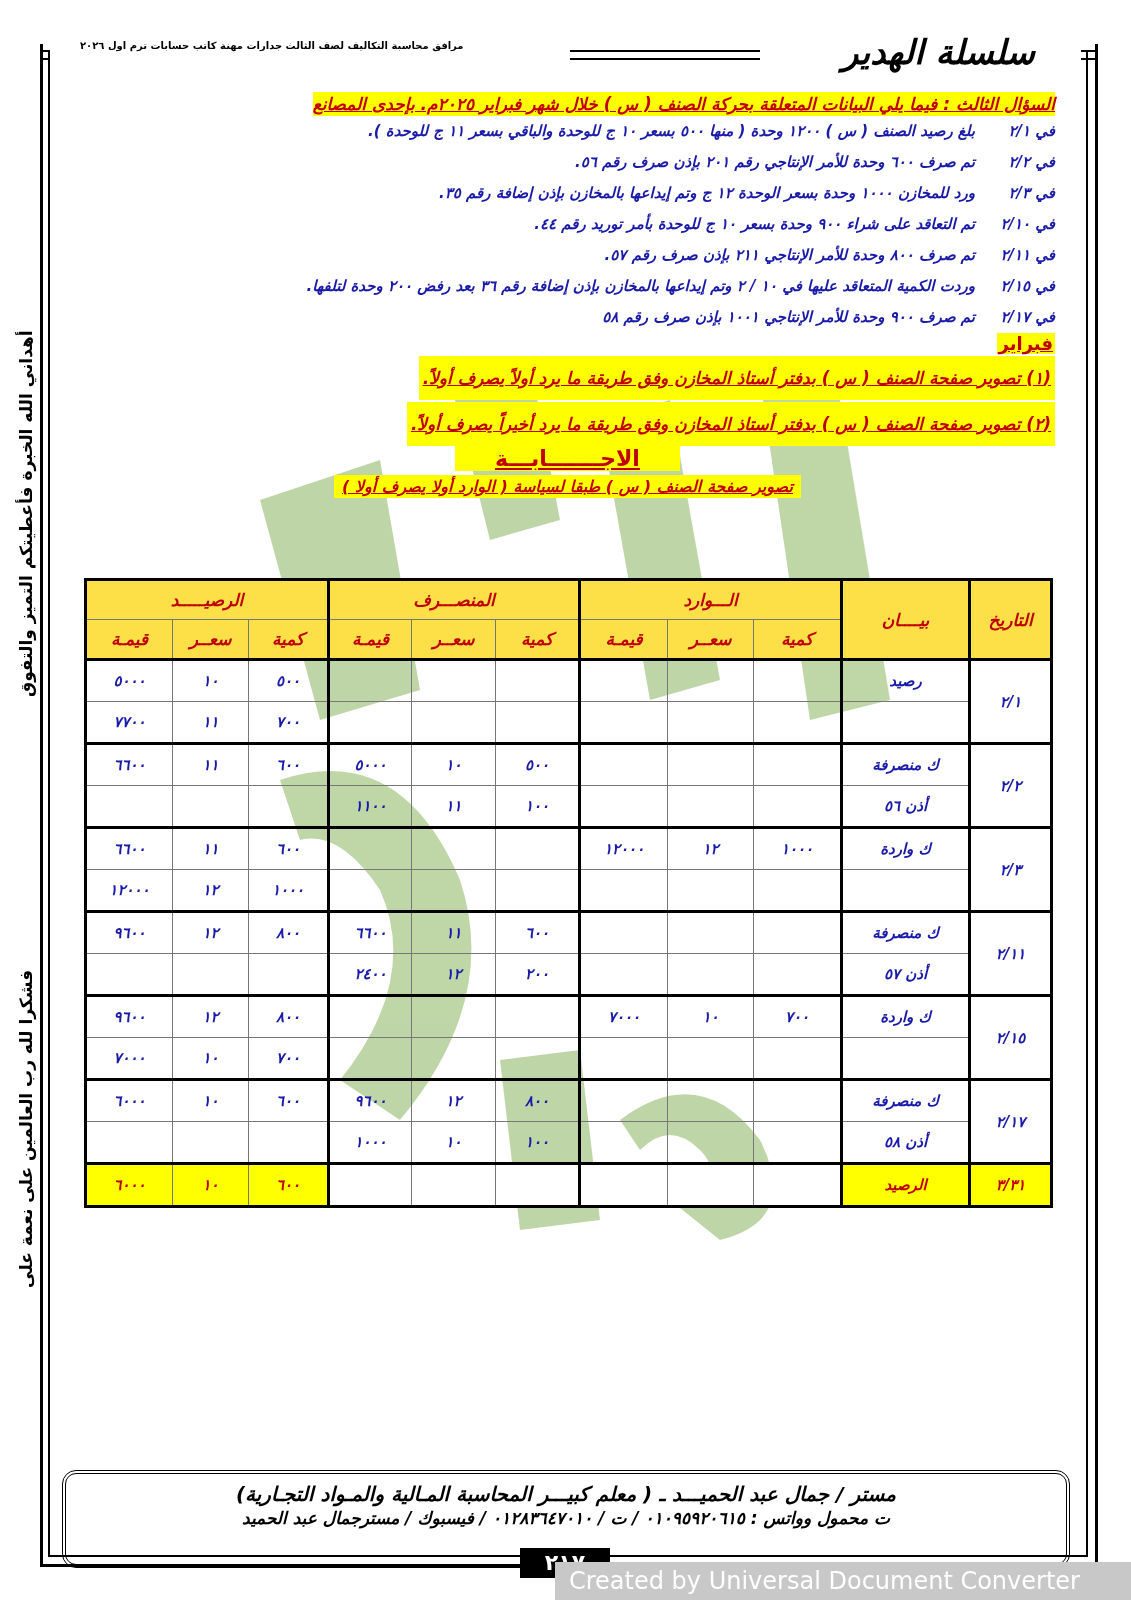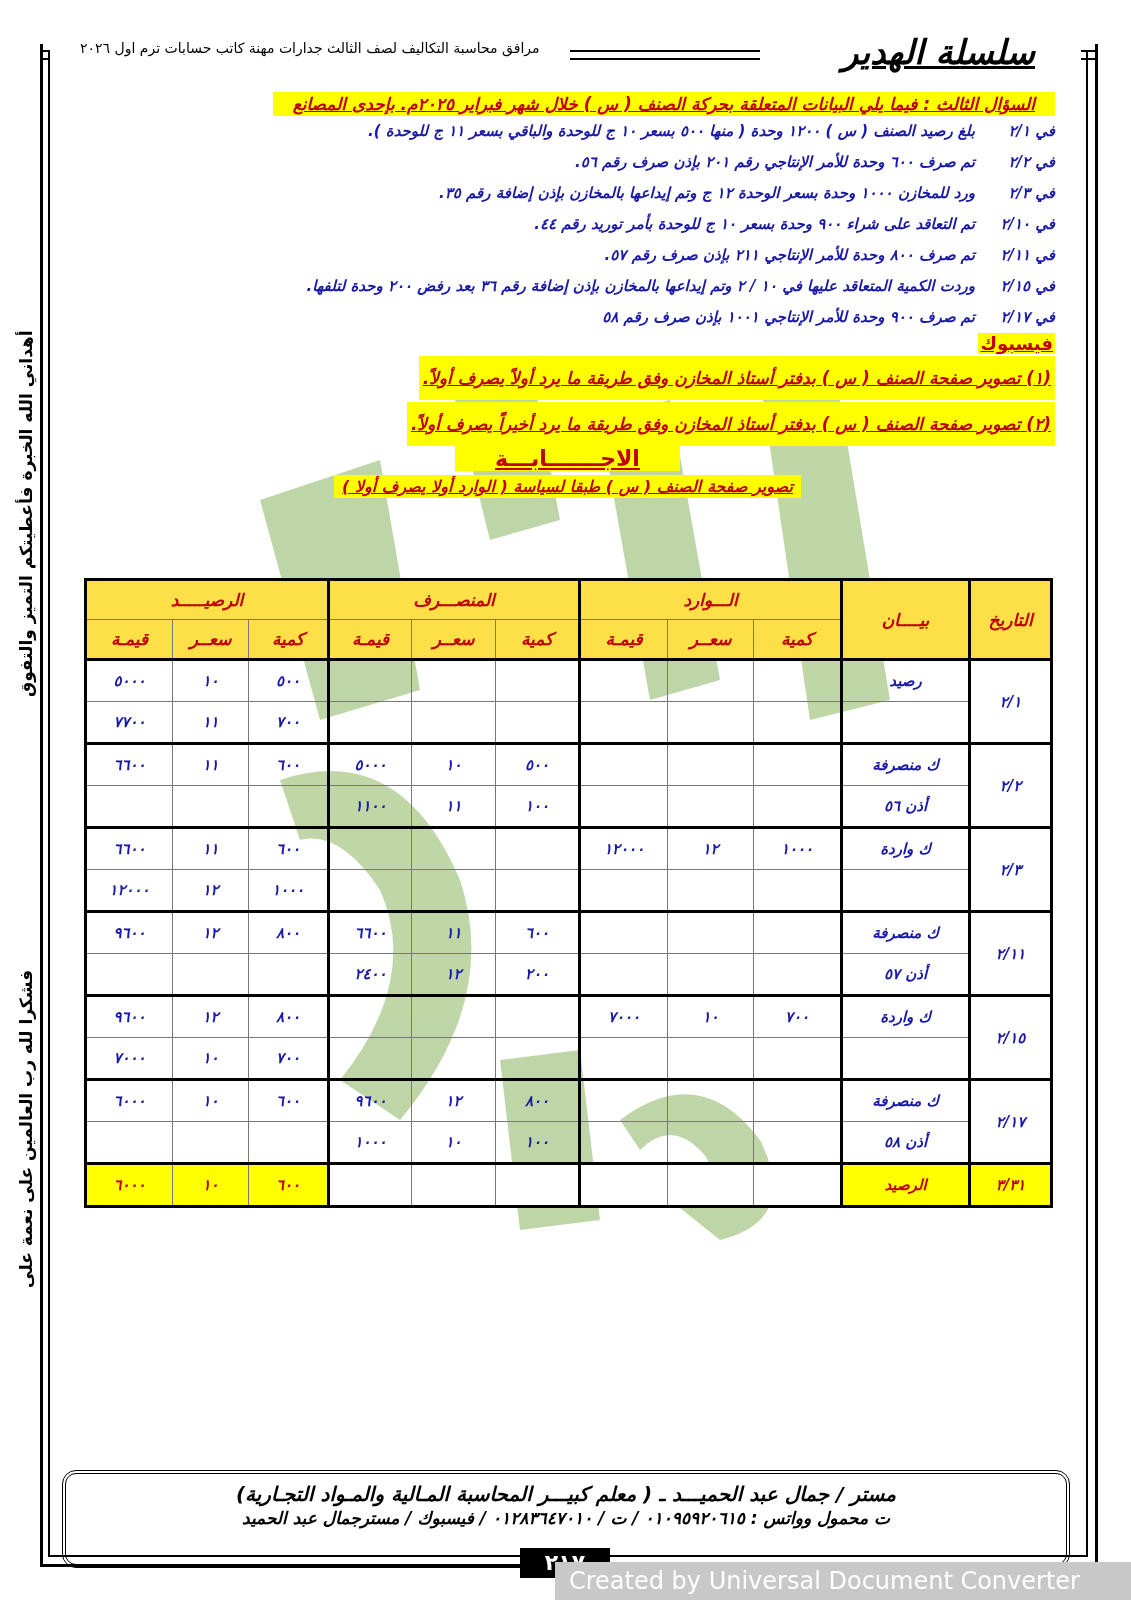--- a/index.html
+++ b/index.html
@@ -1,25 +1,25 @@
 <!DOCTYPE html>
 <html><head>
 <meta charset="utf-8">
 <style>
   html,body{margin:0;padding:0;}
   body{width:1131px;height:1600px;background:#ffffff;position:relative;overflow:hidden;font-family:"DejaVu Sans",sans-serif;}
   .frame-outer{position:absolute;left:40px;top:44px;width:1052px;height:1520px;border:3px solid #000;border-top:none;}
   .frame-inner{position:absolute;left:48px;top:50px;width:1036px;height:1505px;border:2px solid #000;border-top:none;}
   .header{position:absolute;top:22px;left:40px;width:1055px;height:40px;}
-  .header-brand{position:absolute;right:60px;top:10px;font-size:34px;font-weight:bold;font-style:italic;color:#000;font-family:"DejaVu Sans",sans-serif;direction:rtl;text-decoration:underline;}
-  .header-sub{position:absolute;left:40px;top:18px;font-size:14px;font-weight:normal;color:#000;direction:rtl;white-space:nowrap;}
+  .header-brand{position:absolute;right:60px;top:10px;font-size:34px;font-weight:bold;font-style:italic;color:#000;font-family:"DejaVu Sans",sans-serif;direction:rtl;}
+  .header-sub{position:absolute;left:40px;top:18px;font-size:10px;font-weight:bold;color:#000;direction:rtl;white-space:nowrap;}
   .header-line{position:absolute;top:28px;height:6px;border-top:2px solid #000;border-bottom:2px solid #000;}
   .side-text{position:absolute;left:16px;writing-mode:vertical-rl;transform:rotate(180deg);font-size:17px;font-weight:bold;color:#000;direction:rtl;white-space:nowrap;}
   .content{position:absolute;left:80px;top:92px;width:975px;direction:rtl;}
-  .q-title{display:inline-block;background:#ffff00;color:#c00000;font-size:17px;font-weight:bold;font-style:italic;padding:2px 20px;text-decoration:underline;}
+  .q-title{display:inline-block;background:#ffff00;color:#c00000;font-size:17px;font-weight:bold;font-style:italic;padding:2px 0;text-decoration:underline;}
   .q-line{color:#1a1aa8;font-size:15px;font-weight:bold;font-style:italic;height:31px;line-height:31px;white-space:nowrap;}
   .q-line .date{display:inline-block;width:80px;}
   .req-title{display:inline-block;background:#ffff00;color:#c00000;font-size:18px;font-weight:bold;padding:0 2px;text-decoration:underline;margin-top:0;}
   .req-item{display:inline-block;background:#ffff00;color:#c00000;font-size:17px;font-weight:bold;font-style:italic;padding:12px 4px;margin-top:2px;text-decoration:underline;}
   .answer-title{text-align:center;}
   .answer-title span{display:inline-block;background:#ffff00;color:#c00000;font-size:22px;font-weight:bold;padding:0 40px;text-decoration:underline;}
   .table-title{text-align:center;margin-top:4px;}
   .table-title span{display:inline-block;background:#ffff00;color:#c00000;font-size:16px;font-weight:bold;font-style:italic;padding:2px 8px;text-decoration:underline;}
   .watermark{position:absolute;left:200px;top:360px;width:700px;height:900px;pointer-events:none;}
   table.ledger{position:absolute;left:84px;top:578px;width:966px;border-collapse:collapse;direction:rtl;table-layout:fixed;}
@@ -71,21 +71,21 @@
     <span class="q-title">السؤال الثالث : فيما يلي البيانات المتعلقة بحركة الصنف ( س ) خلال شهر فبراير ٢٠٢٥م. بإحدى المصانع</span>
   </div>
   <div class="q-line"><span class="date">في ٢/١</span><span>بلغ رصيد الصنف ( س ) ١٢٠٠ وحدة ( منها ٥٠٠ بسعر ١٠ ج للوحدة والباقي بسعر ١١ ج للوحدة ).</span></div>
   <div class="q-line"><span class="date">في ٢/٢</span><span>تم صرف ٦٠٠ وحدة للأمر الإنتاجي رقم ٢٠١ بإذن صرف رقم ٥٦.</span></div>
   <div class="q-line"><span class="date">في ٢/٣</span><span>ورد للمخازن ١٠٠٠ وحدة بسعر الوحدة ١٢ ج وتم إيداعها بالمخازن بإذن إضافة رقم ٣٥.</span></div>
   <div class="q-line"><span class="date">في ٢/١٠</span><span>تم التعاقد على شراء ٩٠٠ وحدة بسعر ١٠ ج للوحدة بأمر توريد رقم ٤٤.</span></div>
   <div class="q-line"><span class="date">في ٢/١١</span><span>تم صرف ٨٠٠ وحدة للأمر الإنتاجي ٢١١ بإذن صرف رقم ٥٧.</span></div>
   <div class="q-line"><span class="date">في ٢/١٥</span><span>وردت الكمية المتعاقد عليها في ١٠ / ٢ وتم إيداعها بالمخازن بإذن إضافة رقم ٣٦ بعد رفض ٢٠٠ وحدة لتلفها.</span></div>
   <div class="q-line"><span class="date">في ٢/١٧</span><span>تم صرف ٩٠٠ وحدة للأمر الإنتاجي ١٠٠١ بإذن صرف رقم ٥٨</span></div>
 
-  <div><span class="req-title">فيسبوك</span></div>
+  <div><span class="req-title">فبراير</span></div>
   <div><span class="req-item">(١) تصوير صفحة الصنف ( س ) بدفتر أستاذ المخازن وفق طريقة ما يرد أولاً يصرف أولاً.</span></div>
   <div><span class="req-item">(٢) تصوير صفحة الصنف ( س ) بدفتر أستاذ المخازن وفق طريقة ما يرد أخيراً يصرف أولاً.</span></div>
   <div class="answer-title"><span>الاجـــــــابـــة</span></div>
   <div class="table-title"><span>تصوير صفحة الصنف ( س ) طبقا لسياسة ( الوارد أولا يصرف أولا )</span></div>
 </div>
 
 <table class="ledger">
   <colgroup>
     <col style="width:82px">
       <col style="width:128px">

